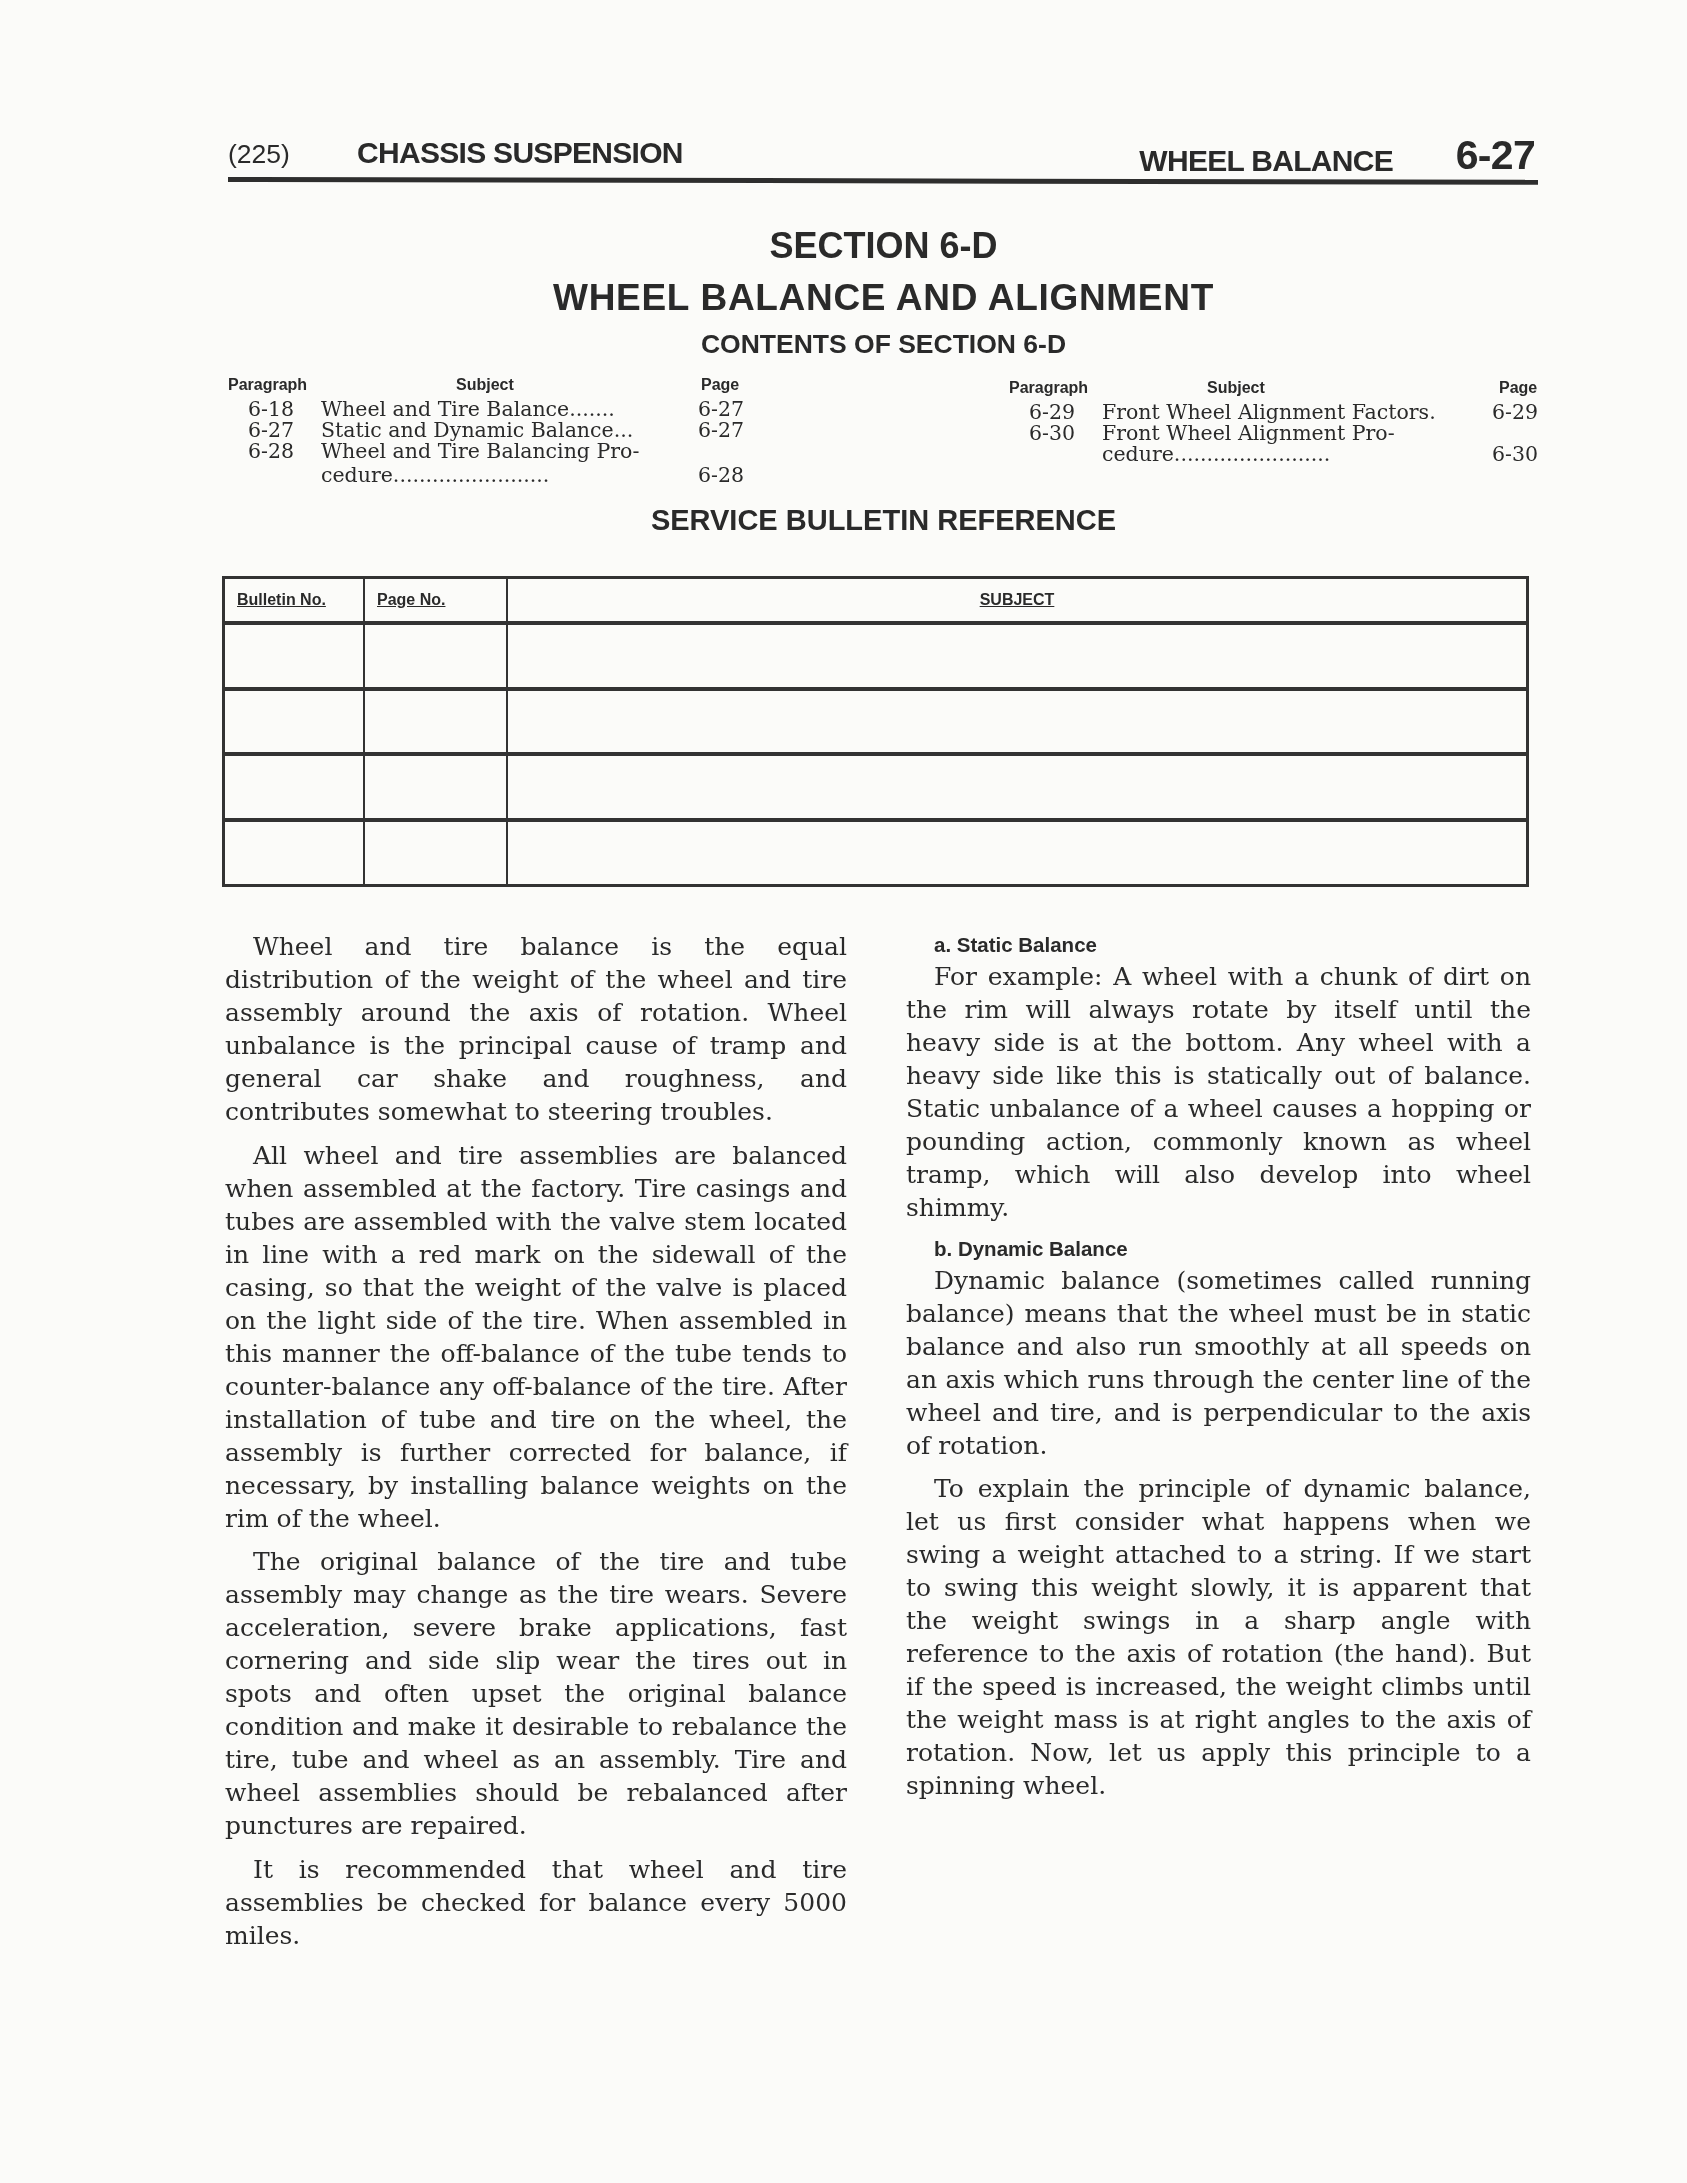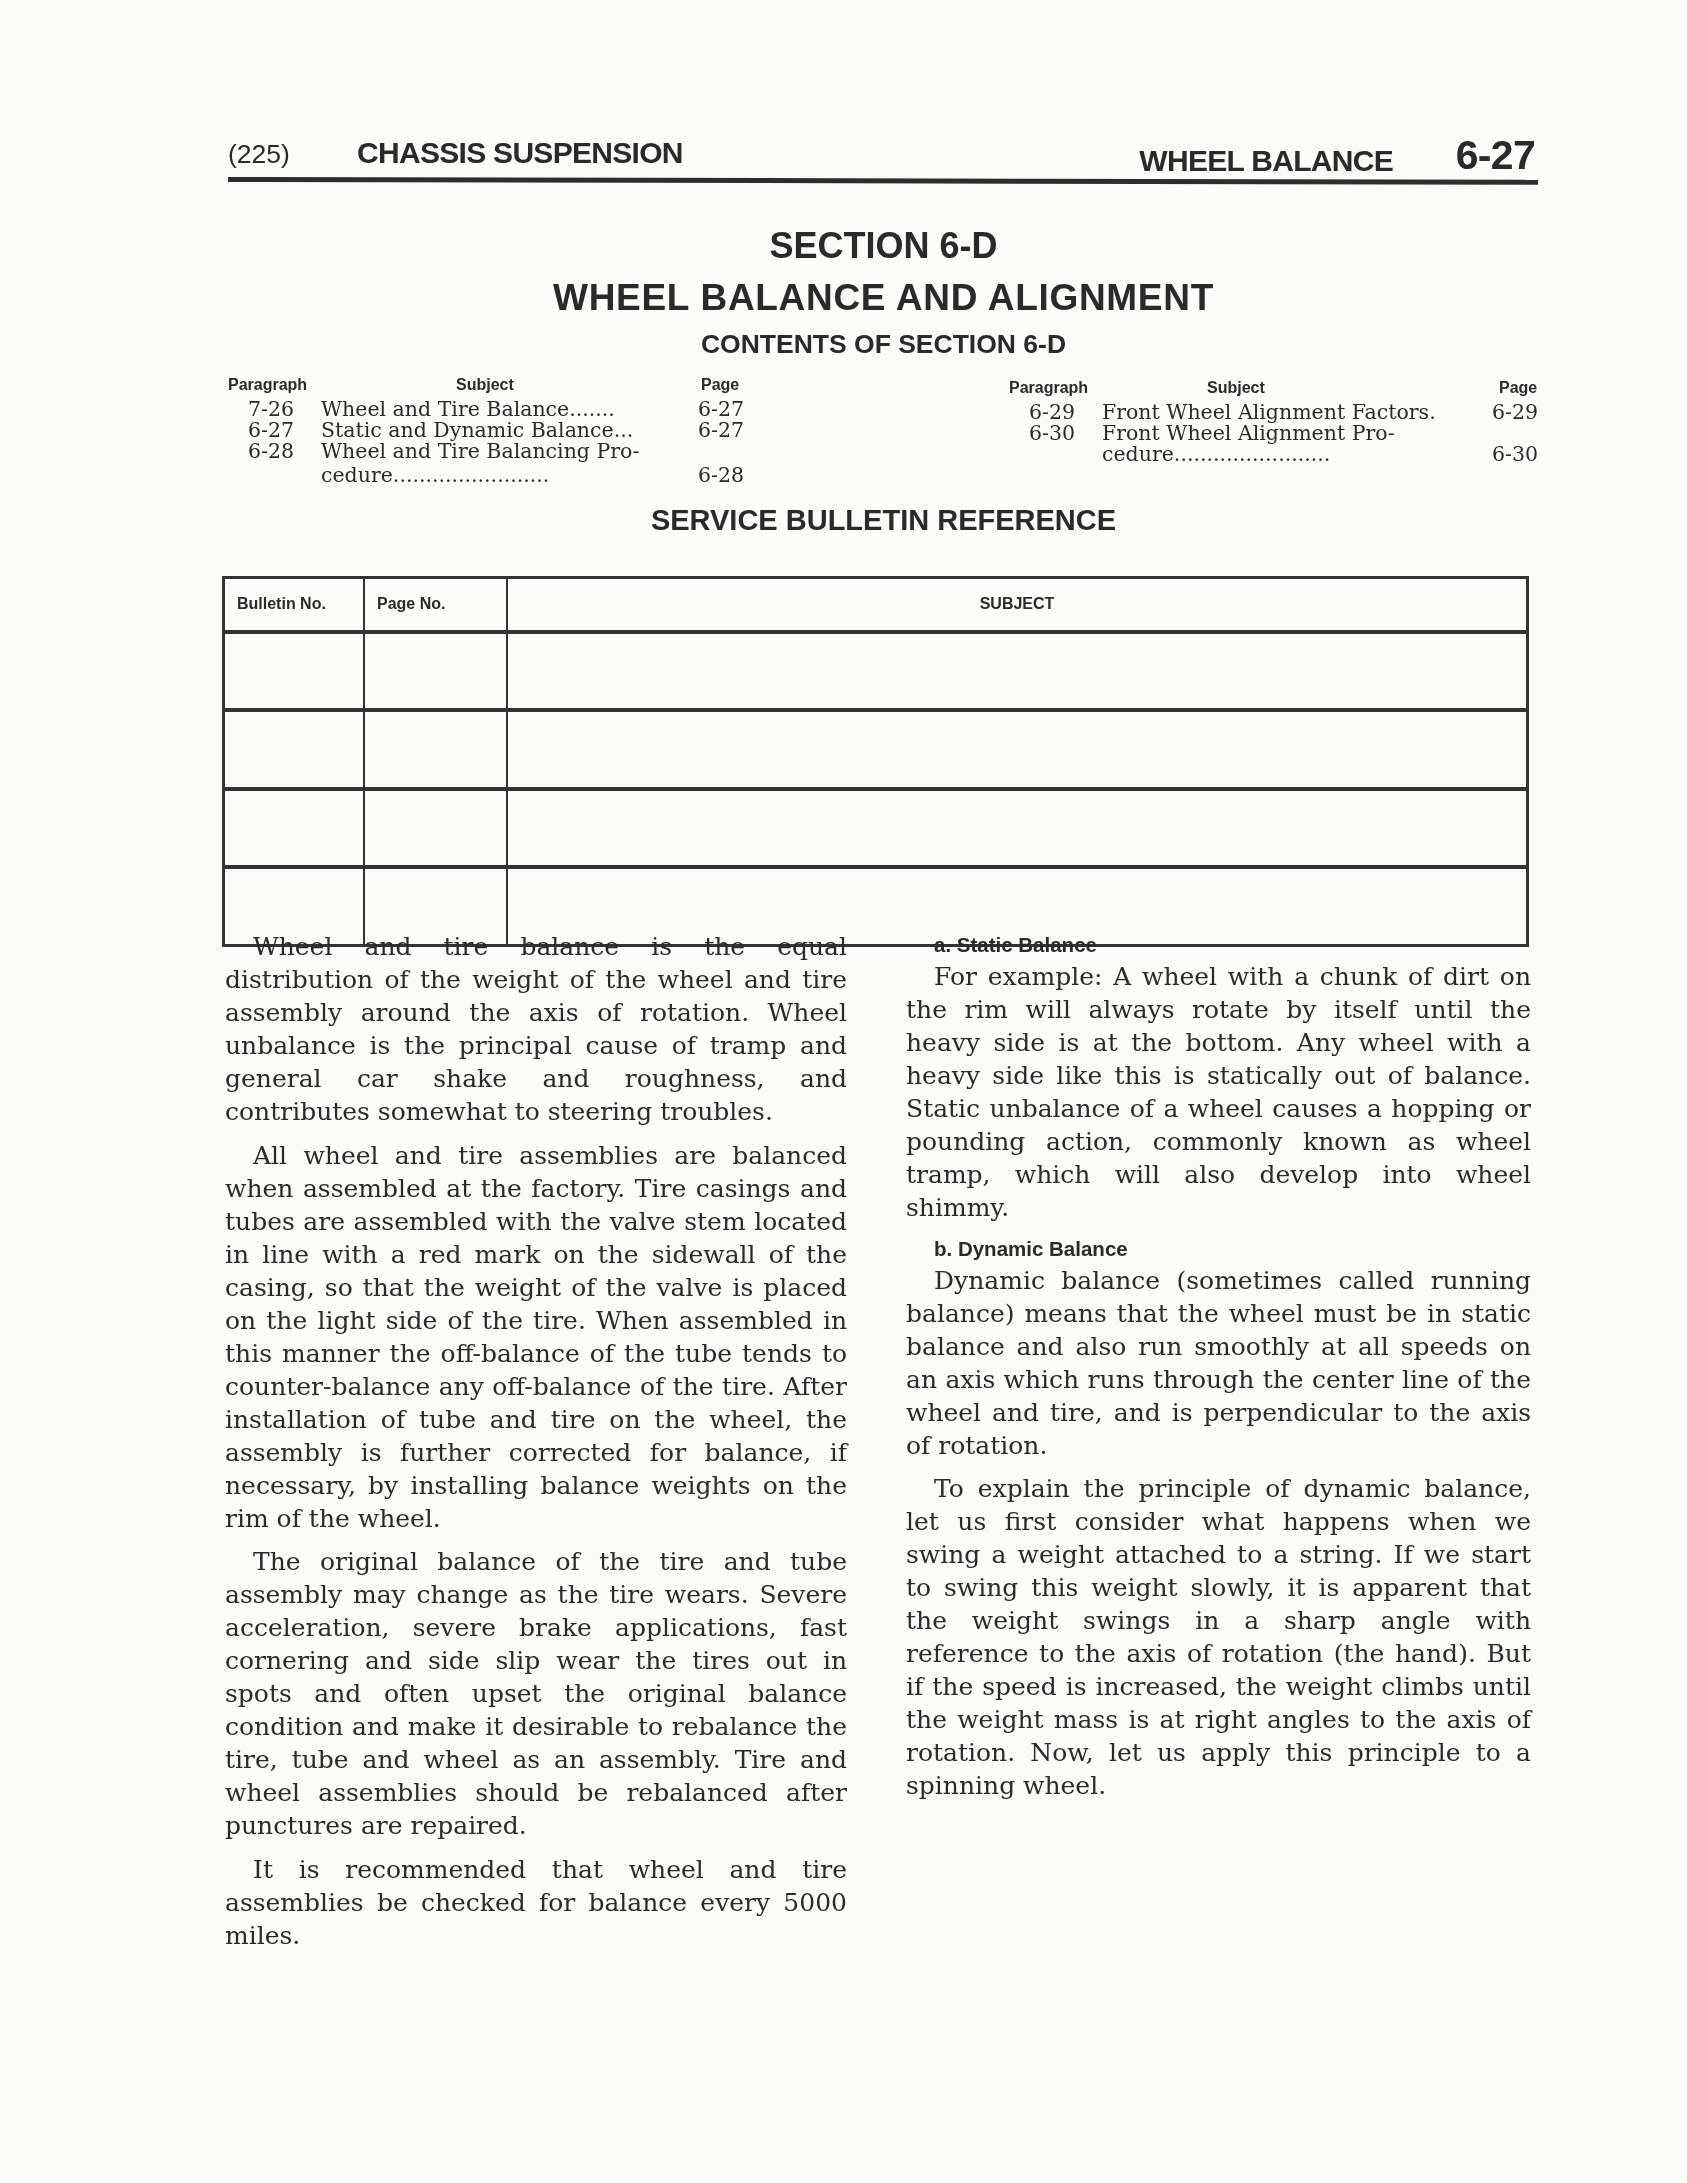--- a/index.html
+++ b/index.html
@@ -37,22 +37,22 @@
   #toc-left { left: 228px; top: 374px; width: 662px; height: 132px; }
   #toc-left .pg { left: 470px; }
   #toc-left .th-para { left: 0; } #toc-left .th-subj { left: 228px; } #toc-left .th-page { left: 473px; }
   #toc-right { left: 1009px; top: 377px; width: 549px; height: 132px; }
   #toc-right .pg { left: 483px; }
   #toc-right .th-para { left: 0; } #toc-right .th-subj { left: 198px; } #toc-right .th-page { left: 490px; }
 
   #bulletin-title { top: 504px; font-size: 29px; padding-left: 40px; }
 
   
-  #bulletin-table { position: absolute; left: 222px; top: 576px; width: 1307px; height: 371px;
-    border: 3.3px solid #333; border-collapse: collapse; }
+  #bulletin-table { position: absolute; left: 222px; top: 576px; width: 1307px; height: 311px;
+    border: 3.3px solid #333; border-collapse: collapse; text-decoration: underline; }
   #bulletin-table td, #bulletin-table th { border-left: 2px solid #333; border-right: 2px solid #333; padding: 0; }
   #bulletin-table tr { border-bottom: 4.6px solid #333; }
   #bulletin-table tr:last-child { border-bottom: 3.3px solid #333; }
   #bulletin-table th { height: 40px; font-family: "Liberation Sans", sans-serif; font-weight: bold; font-size: 16px; text-align: left; padding-left: 12px; }
   #bulletin-table th.subj { text-align: center; padding-left: 0; }
   #bulletin-table td { height: 59px; }
   .c1 { width: 126px; } .c2 { width: 129px; }
 
   
   .col { position: absolute; width: 622px; font-size: 25px; line-height: 33px; text-align: justify; }
@@ -76,21 +76,21 @@
 <div id="section-number" class="center-title sans">SECTION 6-D</div>
 <div id="section-title" class="center-title sans">WHEEL BALANCE AND ALIGNMENT</div>
 <div id="contents-title" class="center-title sans">CONTENTS OF SECTION 6-D</div>
 
 <div id="toc-left" class="toc">
   <span class="toc-head th-para">Paragraph</span>
   <span class="toc-head th-subj">Subject</span>
   <span class="toc-head th-page">Page</span>
 
   <div class="toc-row" style="top:24px">
-    <span class="num">7-26</span>
+    <span class="num">6-18</span>
     <span class="subj">Wheel and Tire Balance.......</span>
     <span class="pg">6-27</span>
   </div>
   <div class="toc-row" style="top:45px">
     <span class="num">6-27</span>
     <span class="subj">Static and Dynamic Balance...</span>
     <span class="pg">6-27</span>
   </div>
   <div class="toc-row" style="top:66px">
     <span class="num">6-28</span>

